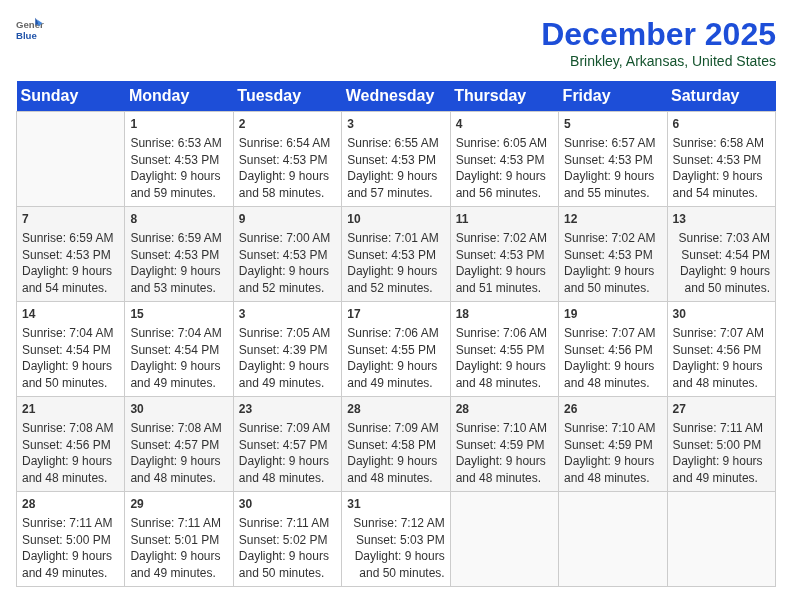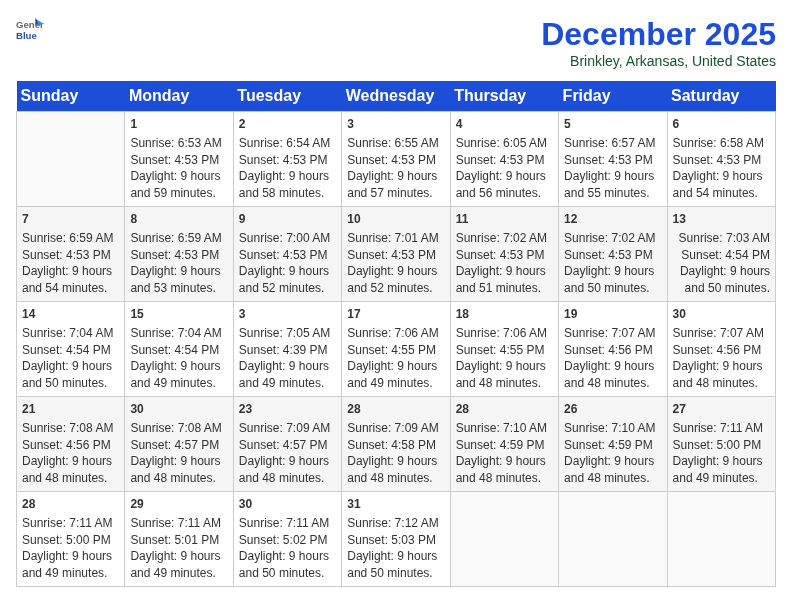--- a/index.html
+++ b/index.html
@@ -324,21 +324,21 @@
         </td>
         <td>
           <span class="day-num">30</span>
           <div class="day-info" style="white-space: pre-line;">Sunrise: 7:11 AM
 Sunset: 5:02 PM
 Daylight: 9 hours
 and 50 minutes.</div>
         </td>
         <td>
           <span class="day-num">31</span>
-          <div class="day-info" style="white-space: pre-line;">Sunrise: 7:12 AM
+          <div class="day-info" style="white-space: pre-line; text-align: right;">Sunrise: 7:12 AM
 Sunset: 5:03 PM
 Daylight: 9 hours
 and 50 minutes.</div>
         </td>
         <td class="empty"></td>
         <td class="empty"></td>
         <td class="empty"></td>
       </tr>
     </tbody>
 </table>

